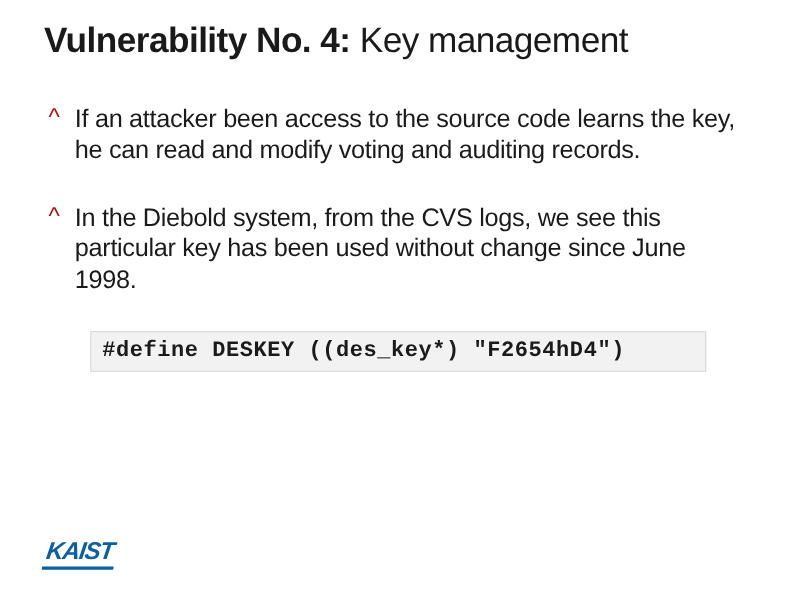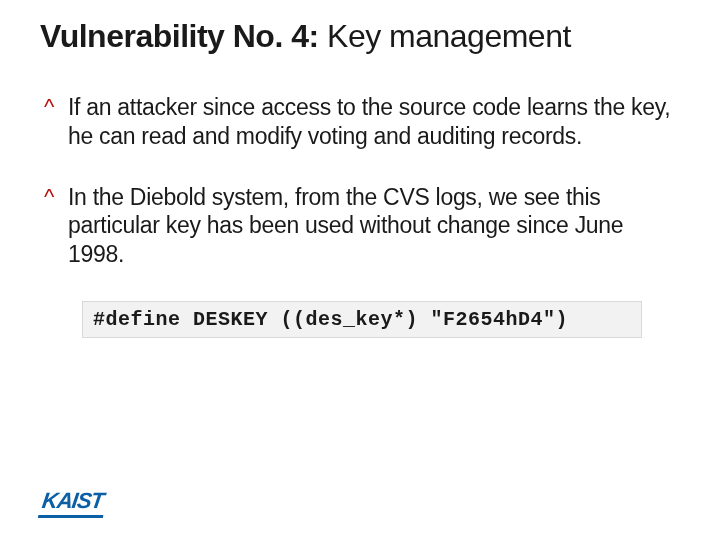--- a/index.html
+++ b/index.html
@@ -42,21 +42,21 @@
 <body>
 
 <div class="slide">
   <h1 class="title">
     <span class="bold">Vulnerability No. 4:</span><span> Key management</span>
   </h1>
 
   <div class="bullets">
     <div class="bullet">
       <span class="bullet-icon">^</span>
-      <span class="bullet-text">If an attacker since access to the source code learns the key, he can read and modify voting and auditing records.</span>
+      <span class="bullet-text">If an attacker been access to the source code learns the key, he can read and modify voting and auditing records.</span>
     </div>
     <div class="bullet">
       <span class="bullet-icon">^</span>
       <span class="bullet-text">In the Diebold system, from the CVS logs, we see this particular key has been used without change since June 1998.</span>
     </div>
   </div>
 
   <div class="code-block">#define DESKEY ((des_key*) "F2654hD4")</div>
 
   <div class="logo">KAIST</div>

